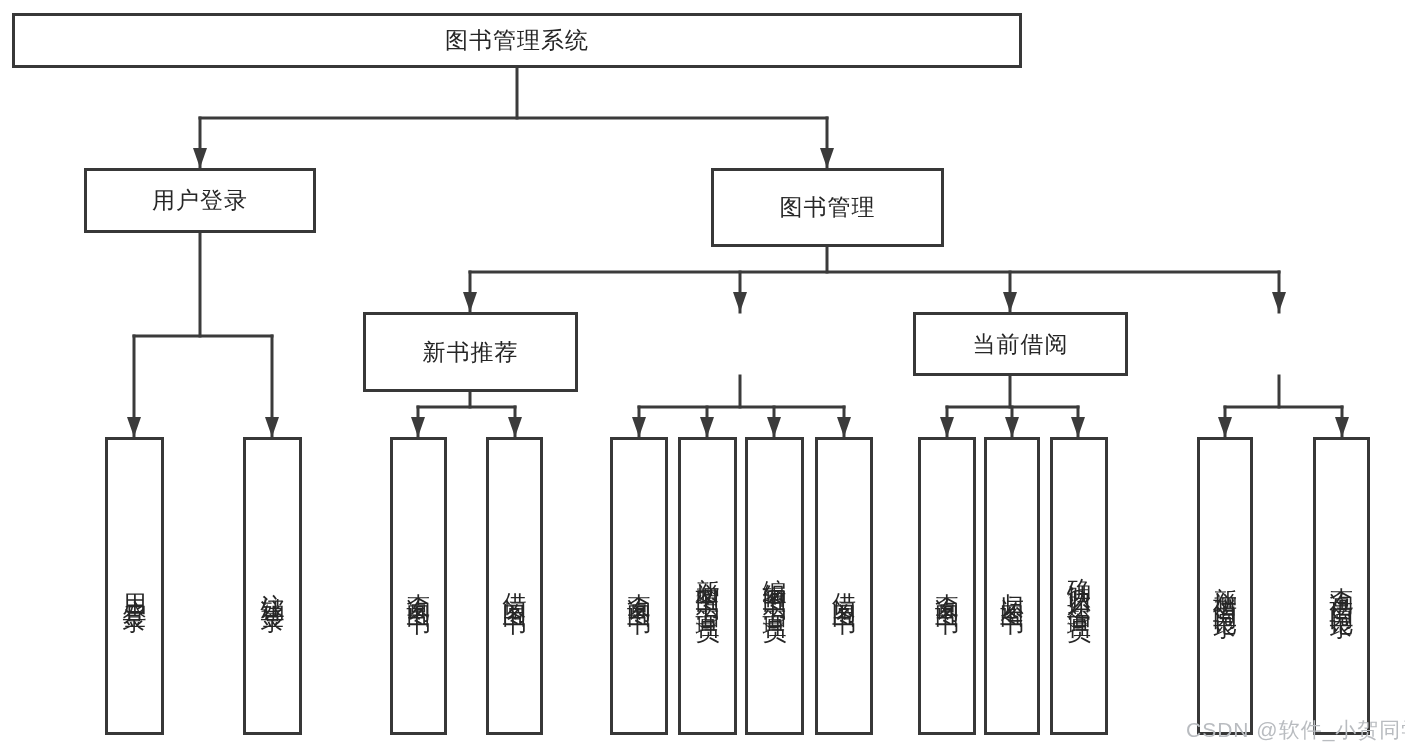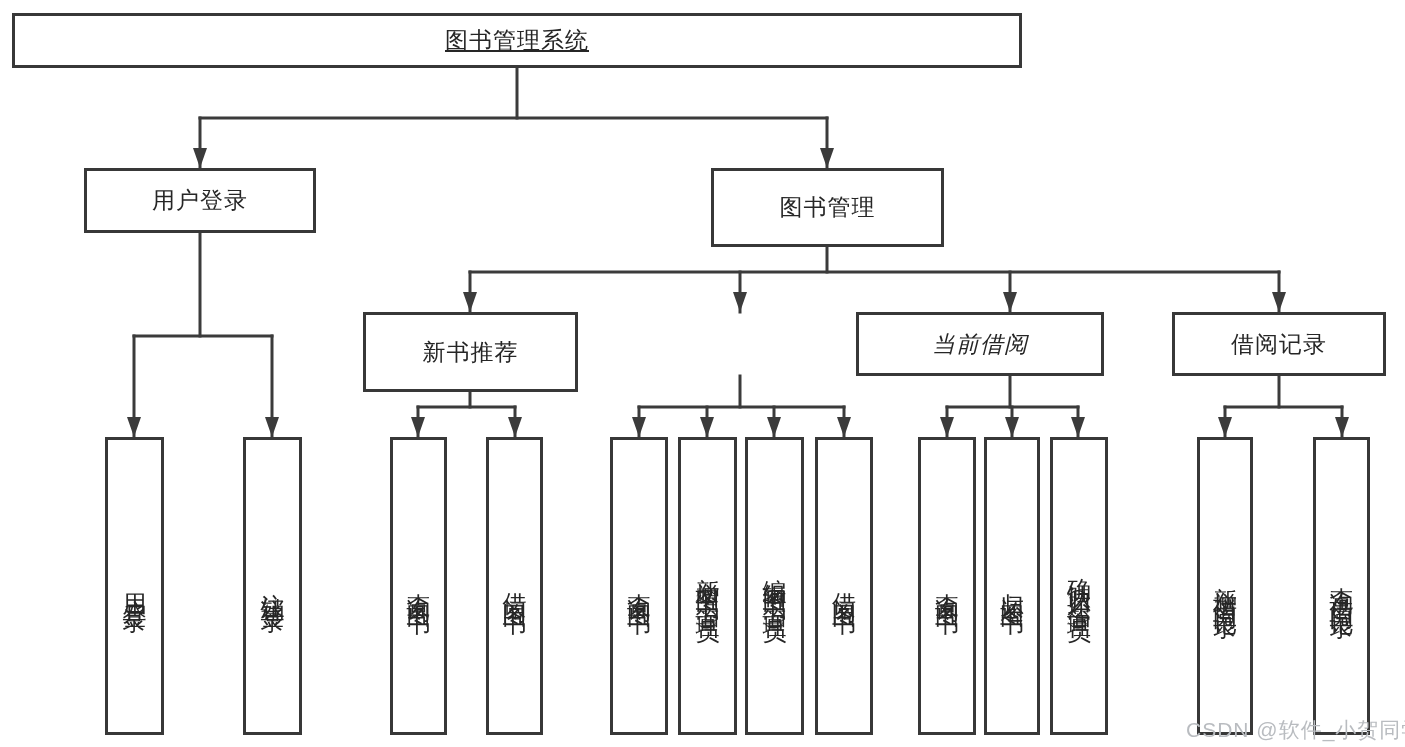--- a/index.html
+++ b/index.html
@@ -25,28 +25,28 @@
     z-index:2;
   }
   .leaf{top:437px;height:298px;font-size:24px;}
   .leaf .vtext{
     writing-mode:vertical-rl;
     text-orientation:mixed;
     letter-spacing:6px;
     white-space:nowrap;
   }
   
-  #n-root{left:12px;top:13px;width:1010px;height:55px;text-decoration:underline;}
+  #n-root{left:12px;top:13px;width:1010px;height:55px;}
   
   #n-b0{left:84px;top:168px;width:232px;height:65px;}
   #n-b1{left:711px;top:168px;width:233px;height:79px;}
   
   #n-s0{left:363px;top:312px;width:215px;height:80px;}
   #n-s1{left:632px;top:312px;width:215px;height:64px;}
-  #n-s2{left:856px;top:312px;width:248px;height:64px;font-style:italic;}
+  #n-s2{left:913px;top:312px;width:215px;height:64px;}
   #n-s3{left:1172px;top:312px;width:214px;height:64px;}
   
   #n-l0{left:105px;width:59px;}
   #n-l1{left:243px;width:59px;}
   #n-l2{left:390px;width:57px;}
   #n-l3{left:486px;width:57px;}
   #n-l4{left:610px;width:58px;}
   #n-l5{left:678px;width:59px;}
   #n-l6{left:745px;width:59px;}
   #n-l7{left:815px;width:58px;}
@@ -116,21 +116,20 @@
     </g>
   </svg>
 
   <div class="node" id="n-root">图书管理系统</div>
 
   <div class="node" id="n-b0">用户登录</div>
   <div class="node" id="n-b1">图书管理</div>
 
   <div class="node" id="n-s0">新书推荐</div>
   <div class="node" id="n-s2">当前借阅</div>
-  <div class="node" id="n-s3">借阅记录</div>
 
   <div class="node leaf" id="n-l0">
     <span class="vtext">用户登录</span>
   </div>
   <div class="node leaf" id="n-l1">
     <span class="vtext">注销登录</span>
   </div>
   <div class="node leaf" id="n-l2">
     <span class="vtext">查询图书</span>
   </div>

